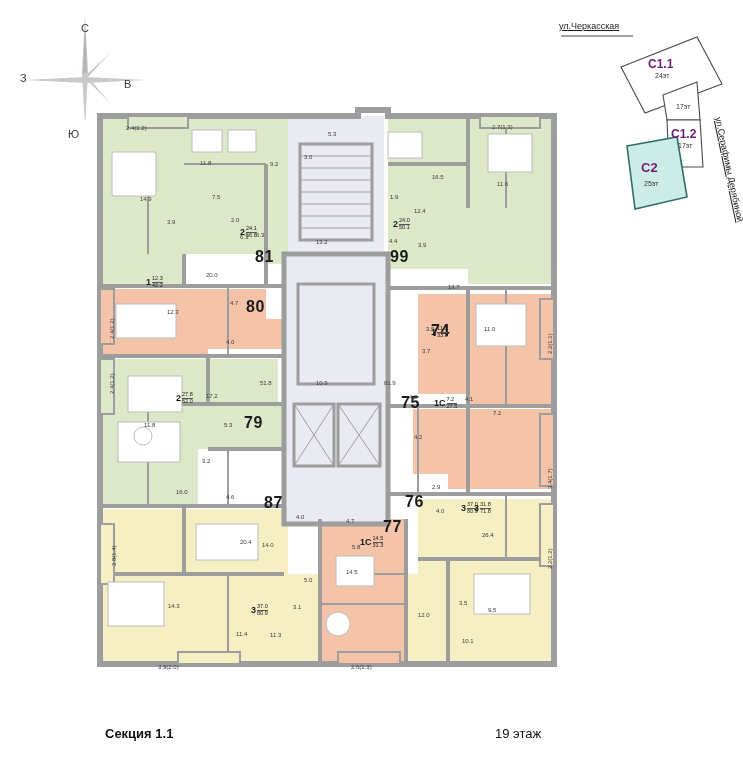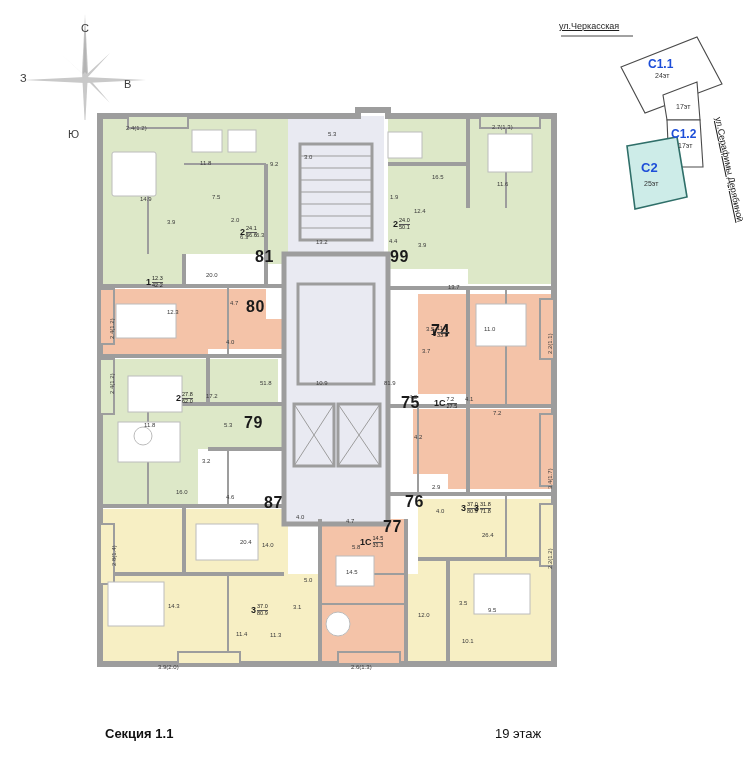--- a/index.html
+++ b/index.html
@@ -7,21 +7,21 @@
        font-family:"Liberation Sans","DejaVu Sans",sans-serif;color:#2b2b2b;}
 
   
   #compass{position:absolute;left:8px;top:10px;width:140px;height:110px;}
   #compass svg{position:absolute;left:0;top:0;}
   .cmp-lbl{position:absolute;font-size:11px;color:#3a3a3a;}
 
   
   #sitemap{position:absolute;left:545px;top:20px;width:198px;height:212px;}
   #sitemap svg{position:absolute;left:0;top:0;}
-  .sm-txt{position:absolute;font-size:10px;color:#1d4ed8;white-space:nowrap;}
+  .sm-txt{position:absolute;font-size:10px;color:#701a75;white-space:nowrap;}
   .sm-txt.big{font-size:12px;font-weight:bold;}
   .sm-txt.sub{font-size:7px;color:#333;}
   .street{position:absolute;font-size:9px;color:#1d1d1d;text-decoration:underline;white-space:nowrap;}
 
   
   #plan{position:absolute;left:88px;top:104px;width:480px;height:590px;}
   #plan svg{position:absolute;left:0;top:0;}
 
   .aptnum{position:absolute;font-size:16px;font-weight:bold;color:#1a1a1a;
           letter-spacing:.5px;}

